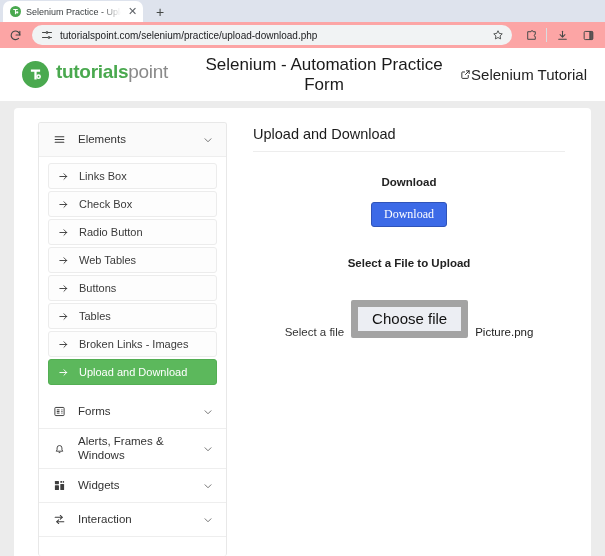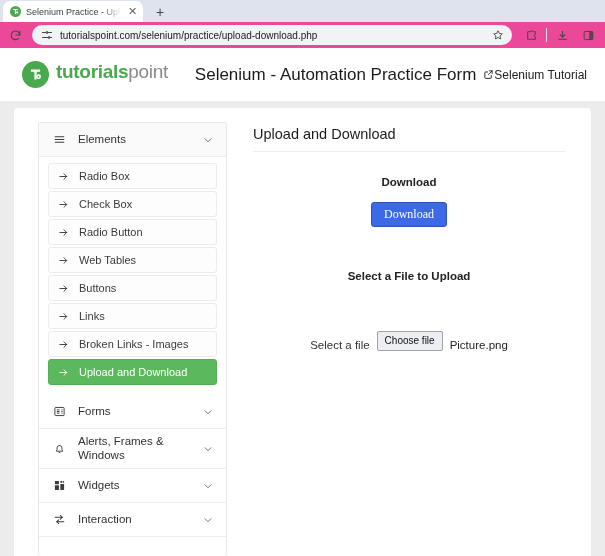--- a/index.html
+++ b/index.html
@@ -57,21 +57,21 @@
   }
   .newtab {
     width: 22px; height: 20px;
     display: flex; align-items: center; justify-content: center;
     color: #444746; font-size: 14px; line-height: 1;
     margin-left: 6px;
   }
 
   .toolbar {
     height: 26px;
-    background: #ec4899;
+    background: #fca5a5;
     display: flex;
     align-items: center;
     padding: 0 6px 0 4px;
     gap: 4px;
     flex: 0 0 auto;
   }
   .tb-icon {
     width: 22px; height: 22px;
     display: flex; align-items: center; justify-content: center;
     color: #444746;
@@ -128,21 +128,21 @@
   .site-title {
     flex: 1 1 auto;
     text-align: center;
     font-size: 17px;
     color: #1b1b1b;
     padding-left: 20px;
   }
   .tut-link {
     flex: 0 0 auto;
     display: flex; align-items: center; gap: 0;
-    font-size: 12px; color: #222; text-align: center;
+    font-size: 15px; color: #222; text-align: center;
   }
 
   .card {
     position: absolute;
     left: 14px; right: 14px;
     top: 60px; bottom: 0;
     background: #ffffff;
     border-radius: 4px 4px 0 0;
     display: flex;
     overflow: hidden;
@@ -220,37 +220,37 @@
   .btn-download {
     background: #3c6ae7;
     border: 1px solid #2f53b8;
     color: #ffffff;
     font-family: "Liberation Serif", serif;
     font-size: 12px;
     padding: 5px 12px;
     border-radius: 3px;
     line-height: 1.1;
   }
-  .upload-head { margin-top: 43px; }
+  .upload-head { margin-top: 30px; }
   .upload-row {
     display: flex;
     align-items: flex-end;
     justify-content: center;
     gap: 7px;
     margin-top: 15px;
     font-size: 11.5px;
     color: #333;
   }
   .btn-choose {
     background: #eceef3;
-    border: 1px solid #a3a3a3;
+    border: 7px solid #a3a3a3;
     border-radius: 2px;
-    font-size: 10px;
+    font-size: 15px;
     color: #111;
-    padding: 3px 7px;
+    padding: 3px 14px;
     line-height: 1.2;
   }
   .file-name { font-size: 11.5px; color: #222; margin-top: 42px; }
 </style>
 </head>
 <body>
 
 <div class="browser">
 
   <div class="tabstrip">
@@ -355,21 +355,21 @@
           </span>
         </div>
         <div class="group-body">
           <div class="nav-item">
             <span class="nav-arrow">
                 <svg width="11" height="11" viewBox="0 0 24 24" fill="none" stroke="currentColor" stroke-width="2" stroke-linecap="round" stroke-linejoin="round">
                   <path d="M4 12h15"></path>
                   <path d="M13 6l6 6-6 6"></path>
                 </svg>
               </span>
-            <span>Radio Box</span>
+            <span>Links Box</span>
           </div>
           <div class="nav-item">
             <span class="nav-arrow">
                 <svg width="11" height="11" viewBox="0 0 24 24" fill="none" stroke="currentColor" stroke-width="2" stroke-linecap="round" stroke-linejoin="round">
                   <path d="M4 12h15"></path>
                   <path d="M13 6l6 6-6 6"></path>
                 </svg>
               </span>
             <span>Check Box</span>
           </div>
@@ -400,21 +400,21 @@
               </span>
             <span>Buttons</span>
           </div>
           <div class="nav-item">
             <span class="nav-arrow">
                 <svg width="11" height="11" viewBox="0 0 24 24" fill="none" stroke="currentColor" stroke-width="2" stroke-linecap="round" stroke-linejoin="round">
                   <path d="M4 12h15"></path>
                   <path d="M13 6l6 6-6 6"></path>
                 </svg>
               </span>
-            <span>Links</span>
+            <span>Tables</span>
           </div>
           <div class="nav-item">
             <span class="nav-arrow">
                 <svg width="11" height="11" viewBox="0 0 24 24" fill="none" stroke="currentColor" stroke-width="2" stroke-linecap="round" stroke-linejoin="round">
                   <path d="M4 12h15"></path>
                   <path d="M13 6l6 6-6 6"></path>
                 </svg>
               </span>
             <span>Broken Links - Images</span>
           </div>

